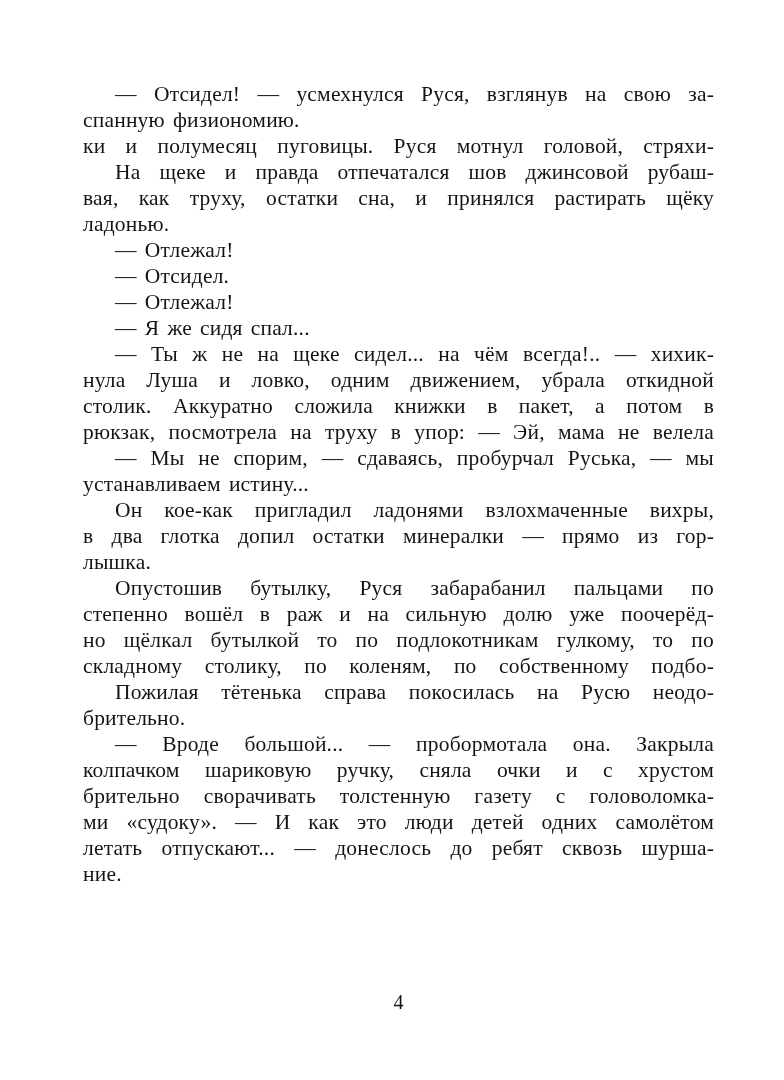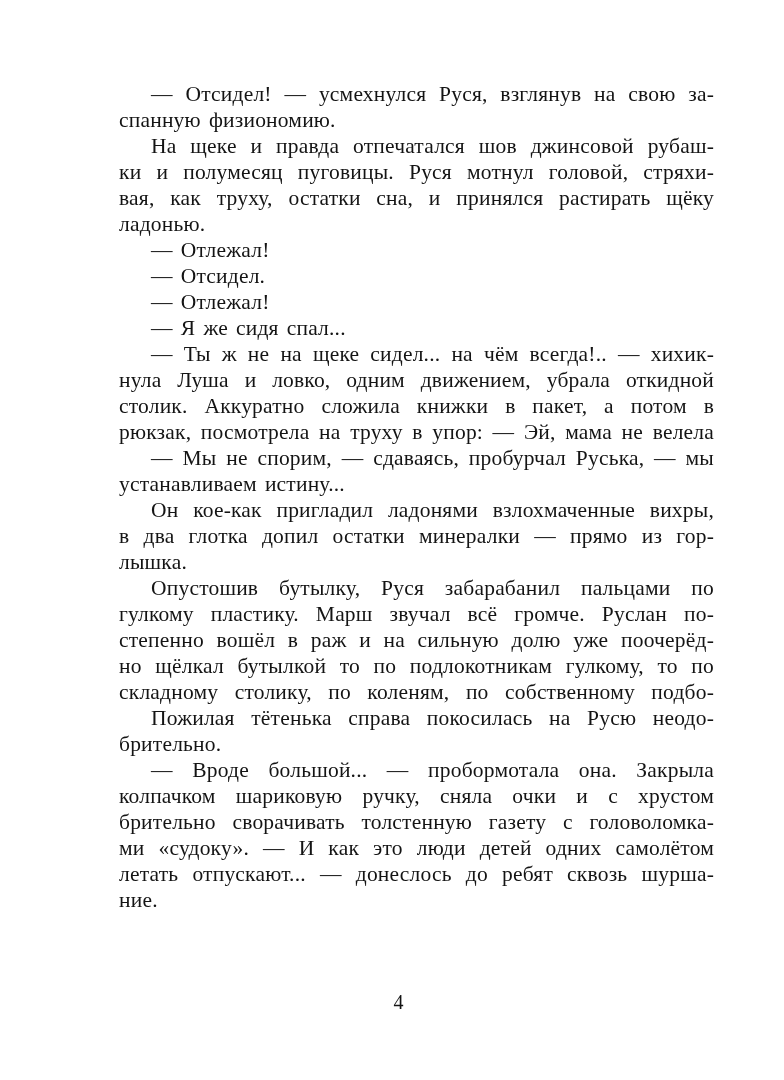--- a/index.html
+++ b/index.html
@@ -29,21 +29,20 @@
   .para {
     margin: 0;
     padding: 0;
   }
   .line {
     height: 26px;
     text-align: justify;
     text-align-last: justify;
     white-space: normal;
     overflow: hidden;
-    margin-left: 36px;
   }
   .line.first {
     text-indent: 32px;
   }
   .line.last {
     text-align: right;
     text-align-last: left;
   }
   .page-number {
     position: absolute;
@@ -59,22 +58,22 @@
 </head>
 <body>
 
 <div class="page">
   <div class="text-block">
       <div class="para">
         <div class="line first">— Отсидел! — усмехнулся Руся, взглянув на свою за-</div>
         <div class="line last">спанную физиономию.</div>
       </div>
       <div class="para">
+        <div class="line">ки и полумесяц пуговицы. Руся мотнул головой, стряхи-</div>
         <div class="line first">На щеке и правда отпечатался шов джинсовой рубаш-</div>
-        <div class="line">ки и полумесяц пуговицы. Руся мотнул головой, стряхи-</div>
         <div class="line">вая, как труху, остатки сна, и принялся растирать щёку</div>
         <div class="line last">ладонью.</div>
       </div>
       <div class="para">
         <div class="line first last">— Отлежал!</div>
       </div>
       <div class="para">
         <div class="line first last">— Отсидел.</div>
       </div>
       <div class="para">
@@ -93,21 +92,20 @@
         <div class="line first">— Мы не спорим, — сдаваясь, пробурчал Руська, — мы</div>
         <div class="line last">устанавливаем истину...</div>
       </div>
       <div class="para">
         <div class="line first">Он кое-как пригладил ладонями взлохмаченные вихры,</div>
         <div class="line">в два глотка допил остатки минералки — прямо из гор-</div>
         <div class="line last">лышка.</div>
       </div>
       <div class="para">
         <div class="line first">Опустошив бутылку, Руся забарабанил пальцами по</div>
-        <div class="line">гулкому пластику. Марш звучал всё громче. Руслан по-</div>
         <div class="line">степенно вошёл в раж и на сильную долю уже поочерёд-</div>
         <div class="line">но щёлкал бутылкой то по подлокотникам гулкому, то по</div>
         <div class="line">складному столику, по коленям, по собственному подбо-</div>
       </div>
       <div class="para">
         <div class="line first">Пожилая тётенька справа покосилась на Русю неодо-</div>
         <div class="line last">брительно.</div>
       </div>
       <div class="para">
         <div class="line first">— Вроде большой... — пробормотала она. Закрыла</div>

